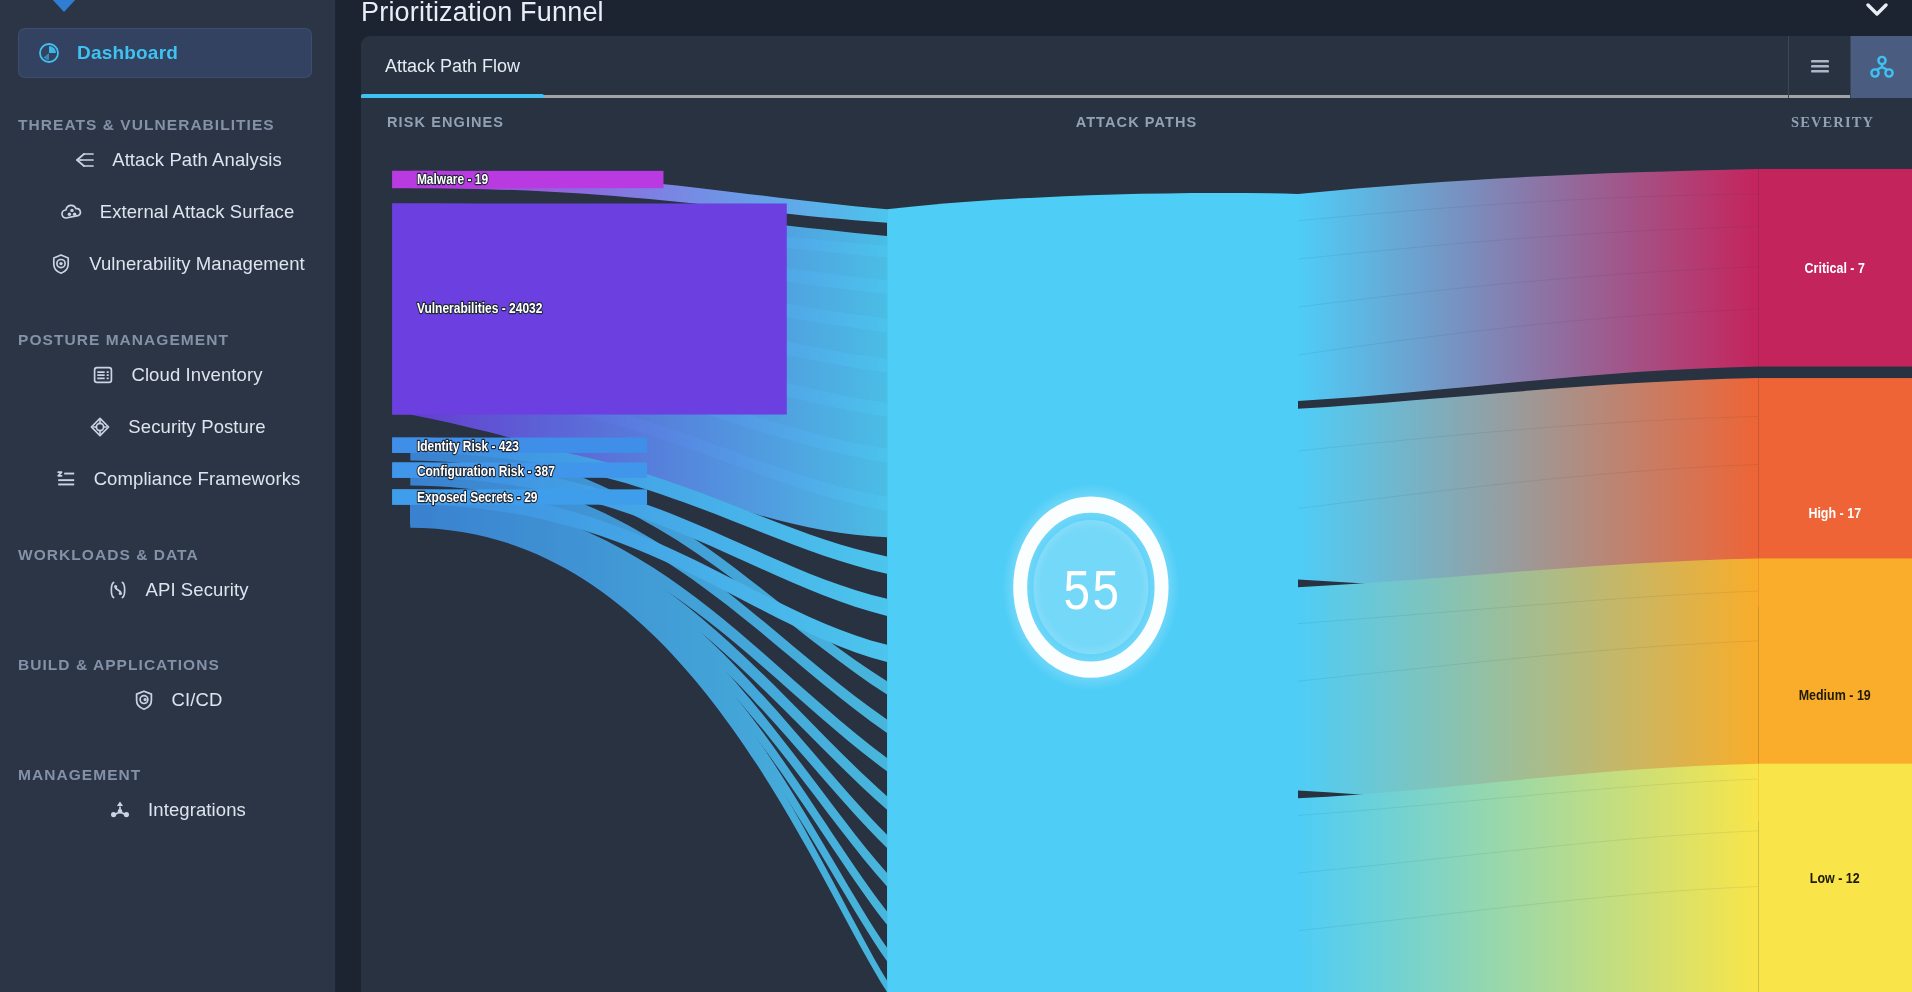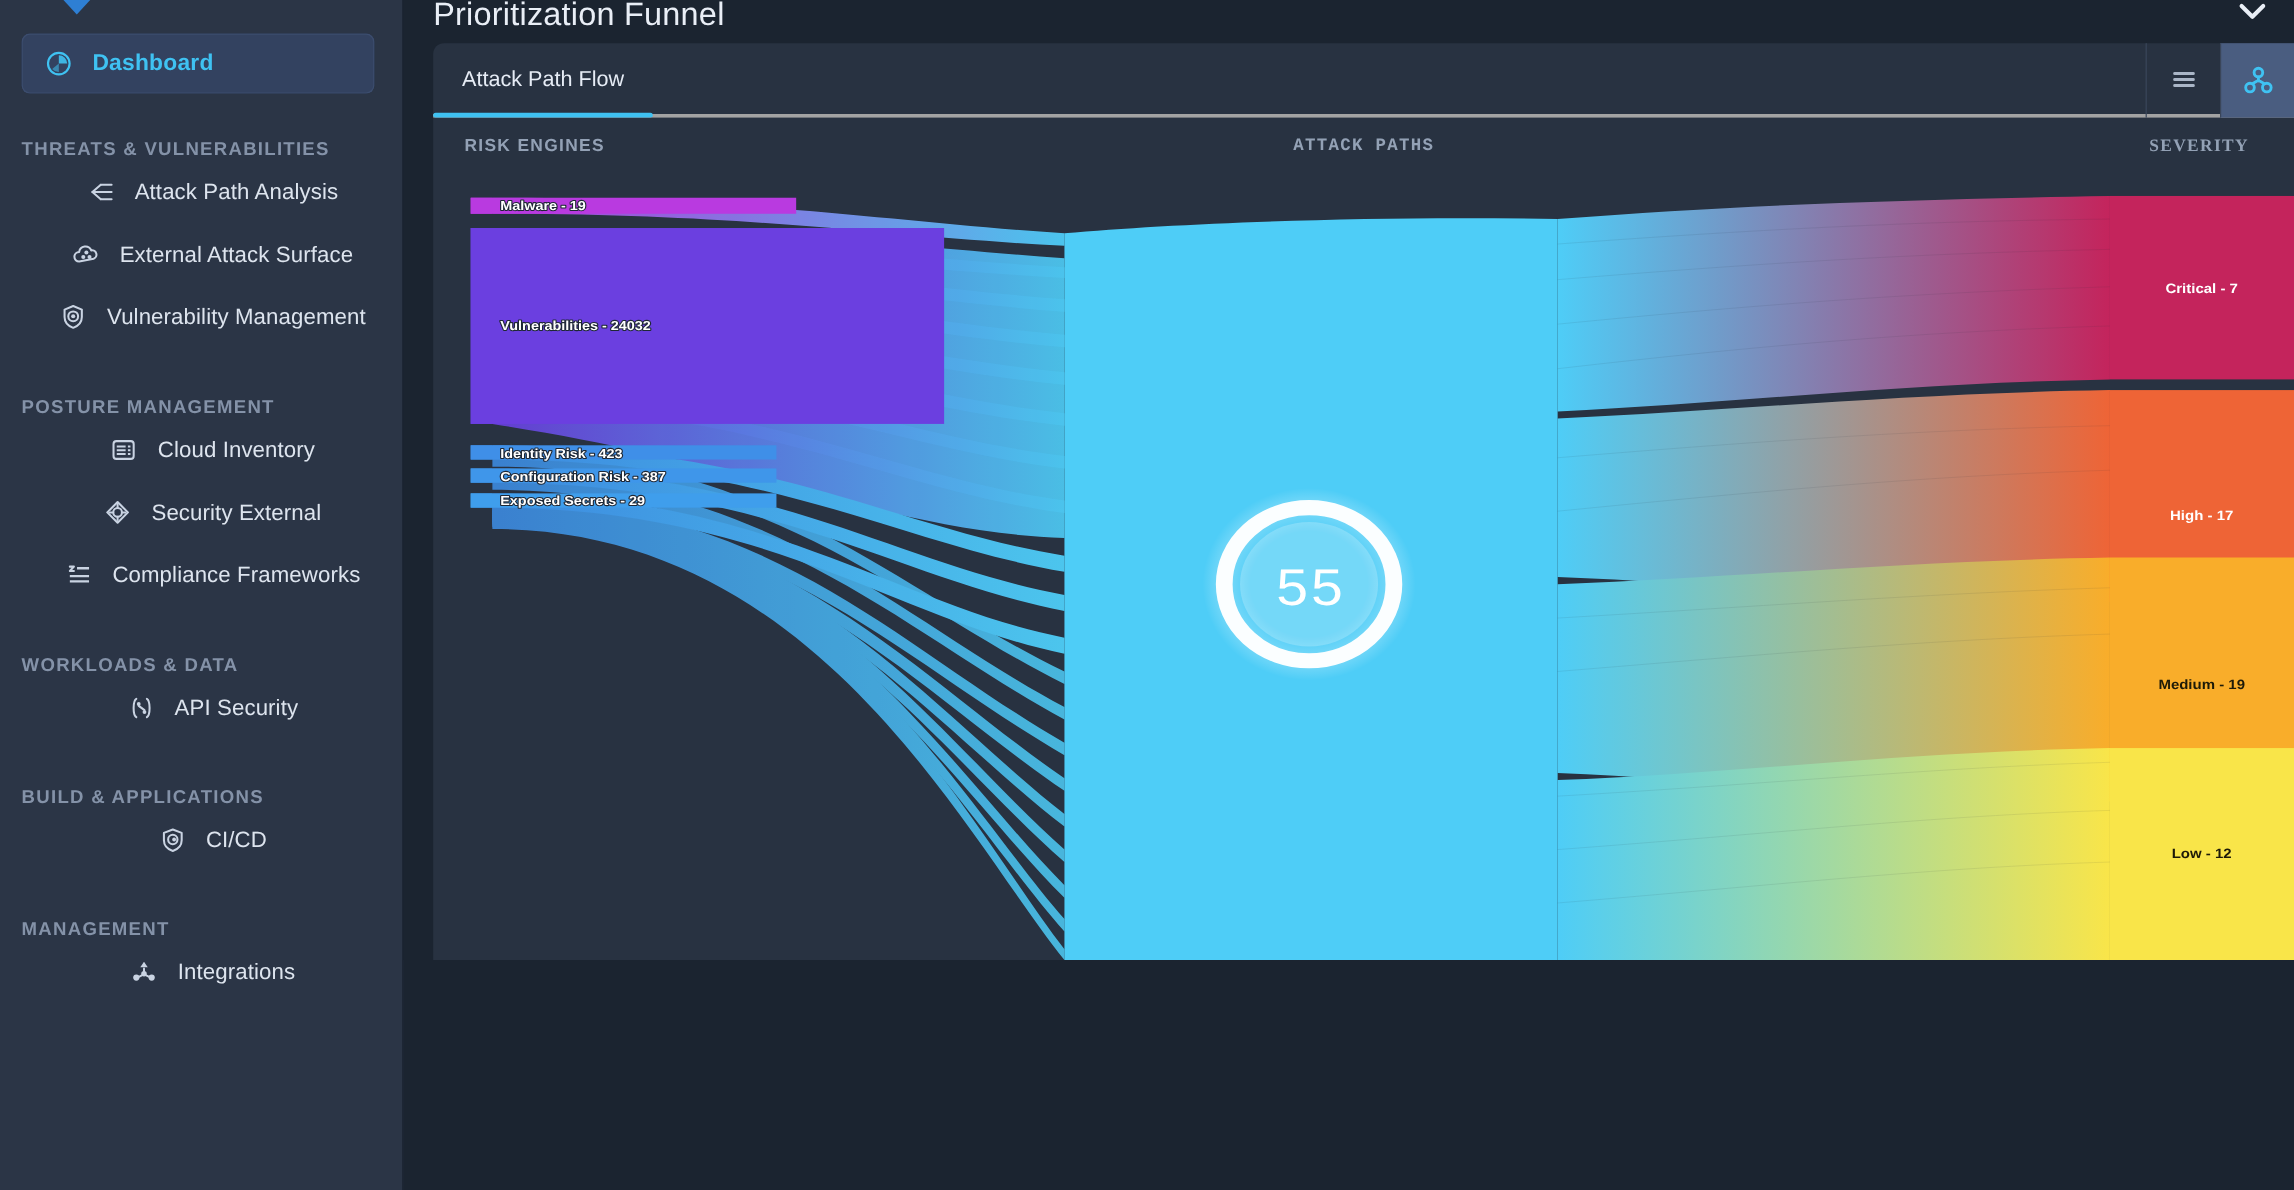--- a/index.html
+++ b/index.html
@@ -48,21 +48,21 @@
     height:52px; display:flex; align-items:center;
     padding:0 0 0 18px; color:#dde4ee;
     font-size:18.5px; font-weight:500; letter-spacing:.1px;justify-content:center;
   }
   .nav-item .lbl { white-space:nowrap; }
   .ng { stroke:#c9d3e2; stroke-width:1.7; fill:none;
         stroke-linecap:round; stroke-linejoin:round; }
   .ngf { fill:#c9d3e2; }
 
   
-  .main { flex:1; height:800px; position:relative; background:#1b2430; overflow:hidden; }
+  .main { flex:1; height:992px; position:relative; background:#1b2430; overflow:hidden; }
   .page-title {
     position:absolute; left:25px; top:-3px;
     color:#e9eef6; font-size:27px; font-weight:400; letter-spacing:.2px;
   }
   .chev-top {
     position:absolute; right:24px; top:2px; width:22px; height:16px;
   }
   .panel {
     position:absolute; left:25px; top:36px; right:0; bottom:0;
     background:#283241; border-top-left-radius:9px;
@@ -87,21 +87,21 @@
     width:62px; height:62px; display:flex; align-items:center; justify-content:center;
     border-left:1px solid #3a465a;
   }
   .vt.active { background:#4a5d80; }
   .colhdrs { position:absolute; left:0; right:0; top:62px; height:46px; }
   .colhdr {
     position:absolute; top:16px;
     color:#93a1b5; font-size:14.5px; font-weight:600; letter-spacing:1.1px;
   }
   .ch-left { left:26px; }
-  .ch-mid  { left:50%; transform:translateX(-50%);font-family:Liberation Mono, monospace; }
+  .ch-mid  { left:50%; transform:translateX(-50%); }
   .ch-right{ right:38px;font-family:Liberation Serif, serif; }
 
   
   .sankey { position:absolute; left:0; top:108px; right:0; bottom:0; }
   .sankey svg { display:block; width:100%; height:100%; }
   .nlabel {
     font-family:"Liberation Sans", sans-serif;
     font-size:14.6px; font-weight:bold; fill:#ffffff;
     paint-order:stroke; stroke:#1f2835; stroke-width:2.4px;
     stroke-linejoin:round;
@@ -182,21 +182,21 @@
       <span class="lbl">Cloud Inventory</span>
     </div>
     <div class="nav-item">
       <span class="ico">
         <svg width="24" height="24" viewBox="0 0 24 24">
           <path class="ng" d="M12 3.4 L20.6 12 L12 20.6 L3.4 12 Z"></path>
           <circle class="ng" cx="12" cy="12" r="3.6"></circle>
           <path class="ng" d="M12 5.6V8.4 M12 15.6V18.4 M5.6 12H8.4 M15.6 12H18.4"></path>
         </svg>
       </span>
-      <span class="lbl">Security External</span>
+      <span class="lbl">Security Posture</span>
     </div>
     <div class="nav-item">
       <span class="ico">
         <svg width="24" height="24" viewBox="0 0 24 24">
           <path class="ng" d="M4.2 5.2 h3.4 l-3.4 3.6 h3.4"></path>
           <path class="ngf" d="M10.2 5.6h10v1.9h-10z"></path>
           <path class="ngf" d="M4.2 12.2h16v1.9h-16z"></path>
           <path class="ngf" d="M4.2 16.5h16v1.9h-16z"></path>
         </svg>
       </span>

